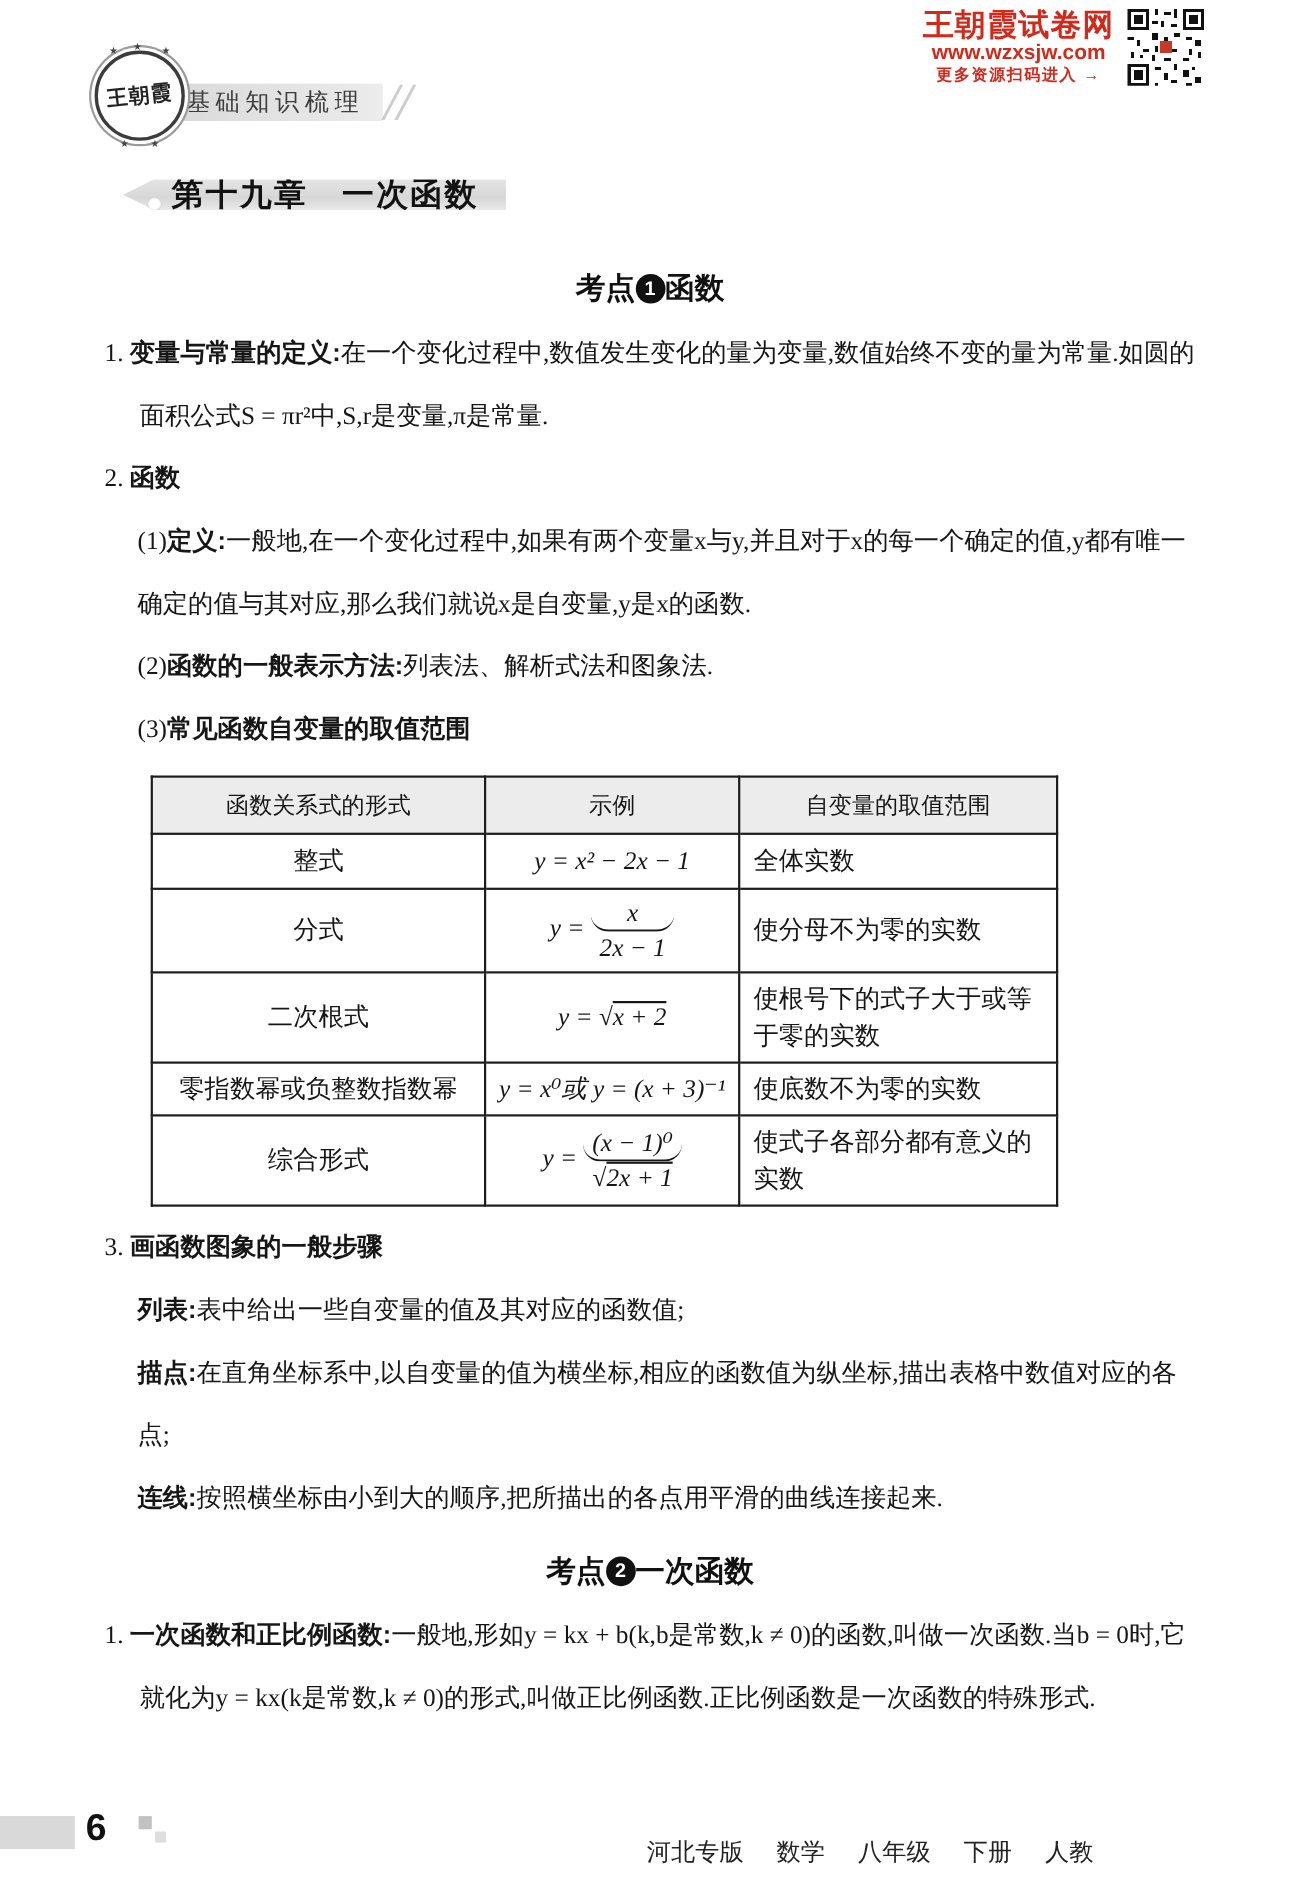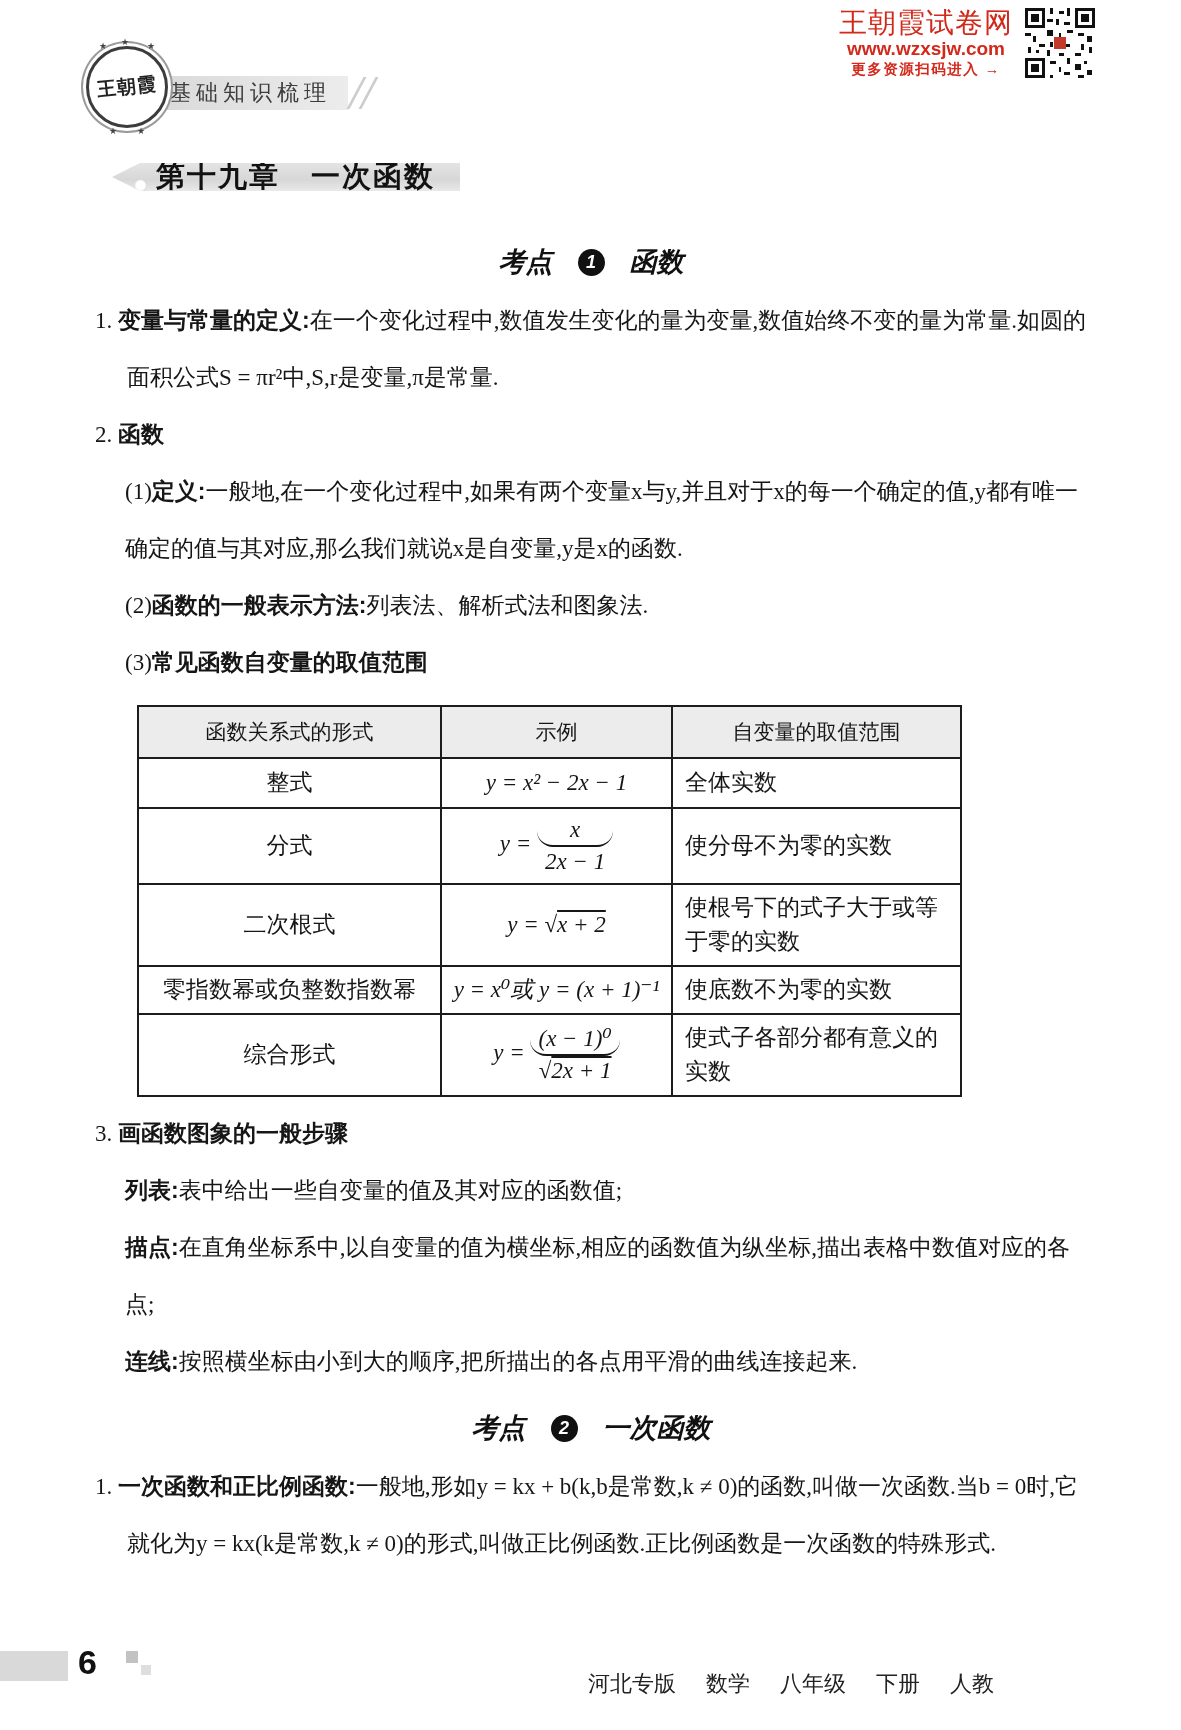--- a/index.html
+++ b/index.html
@@ -19,40 +19,40 @@
   .kb{position:absolute;left:152px;top:76px;width:196px;height:34px;
       background:linear-gradient(90deg,#d9d9d9,#ececec);display:flex;align-items:center;
       justify-content:center;font-size:22px;color:#3d3d3d;letter-spacing:5px;z-index:1;
       font-family:"Liberation Sans",sans-serif;}
   .kb::after{content:"";position:absolute;right:-22px;top:1px;width:9px;height:32px;
       border-left:3px solid #cdcdcd;border-right:3px solid #cdcdcd;transform:skewX(-28deg);}
 
   
   .brand-wrap{position:absolute;top:8px;right:86px;display:flex;gap:10px;align-items:flex-start;}
   .brand-text{width:178px;color:#d2291b;text-align:center;}
-  .brand-site{font-family:"Liberation Sans",sans-serif;font-weight:400;font-size:28px;
+  .brand-site{font-family:"Liberation Sans",sans-serif;font-weight:700;font-size:28px;
       line-height:30px;letter-spacing:1px;white-space:nowrap;text-align:center;}
   .brand-url{font-family:"Liberation Sans",sans-serif;font-weight:700;font-size:19px;line-height:22px;}
   .brand-hint{font-family:"Liberation Sans",sans-serif;font-weight:700;font-size:14.5px;
       line-height:19px;letter-spacing:1.5px;white-space:nowrap;}
 
   
   .ribbon{position:absolute;left:112px;top:163px;width:348px;height:28px;
       background:linear-gradient(180deg,#e4e4e4 0%,#d7d7d7 60%,#e9e9e9 100%);
       clip-path:polygon(0 50%,28px 0,100% 0,100% 100%,28px 100%);
       display:flex;align-items:center;padding-left:44px;box-sizing:border-box;}
   .ribbon-dot{position:absolute;left:22px;top:16px;width:13px;height:13px;border-radius:50%;
       background:#fff;box-shadow:inset 0 0 2px #999;}
   .ribbon-text{font-family:"Liberation Sans",sans-serif;font-weight:800;font-size:29px;
       color:#121212;letter-spacing:2px;}
 
   
   .doc{position:absolute;top:238px;left:95px;width:992px;font-size:23px;line-height:57px;}
-  .kp-head{display:flex;align-items:center;justify-content:center;gap:25px;
-      margin:4px 0 10px 0;line-height:40px;font-style:italic;}
+  .kp-head{display:flex;align-items:center;justify-content:center;gap:0;
+      margin:4px 0 10px 0;line-height:40px;}
   .kp-prefix,.kp-title{font-family:"Liberation Sans",sans-serif;font-weight:800;font-size:27px;color:#111;}
   .kp-badge{display:inline-flex;align-items:center;justify-content:center;width:27px;height:27px;
       border-radius:50%;background:#111;color:#fff;font-family:"Liberation Sans",sans-serif;
       font-weight:700;font-size:18px;line-height:27px;}
   .item{padding-left:32px;text-indent:-32px;}
   .subitem{margin-left:30px;}
   .num{font-family:"Liberation Serif",serif;}
   .steps{margin-left:30px;}
 
   
@@ -222,21 +222,21 @@
       <tr style="height:68px;padding-left:32px;">
         <td>二次根式</td>
         <td>
           <span class="math">y =</span>
           <span class="radical">√</span><span class="rad math">x + 2</span>
         </td>
         <td class="rng">使根号下的式子大于或等于零的实数</td>
       </tr>
       <tr style="height:40px;">
         <td>零指数幂或负整数指数幂</td>
-        <td class="math">y = x⁰或 y = (x + 1)⁻¹</td>
+        <td class="math">y = x⁰或 y = (x + 3)⁻¹</td>
         <td class="rng">使底数不为零的实数</td>
       </tr>
       <tr style="height:72px;">
         <td>综合形式</td>
         <td>
           <span class="math">y =</span>
           <span class="frac">
             <span class="fnum math">(x − 1)⁰</span>
             <span class="fden"><span class="radical">√</span><span class="rad math">2x + 1</span></span>
           </span>

